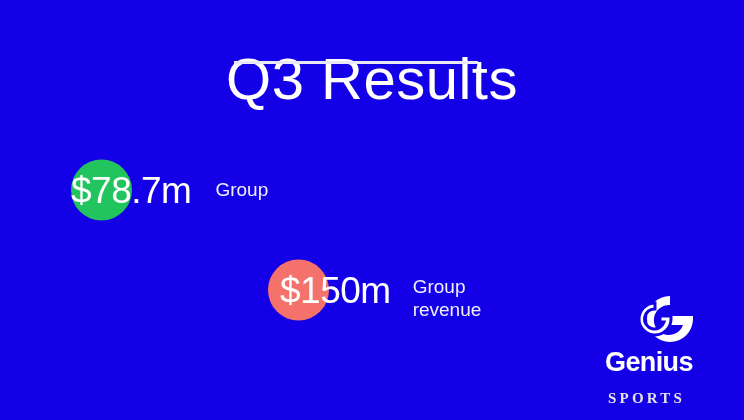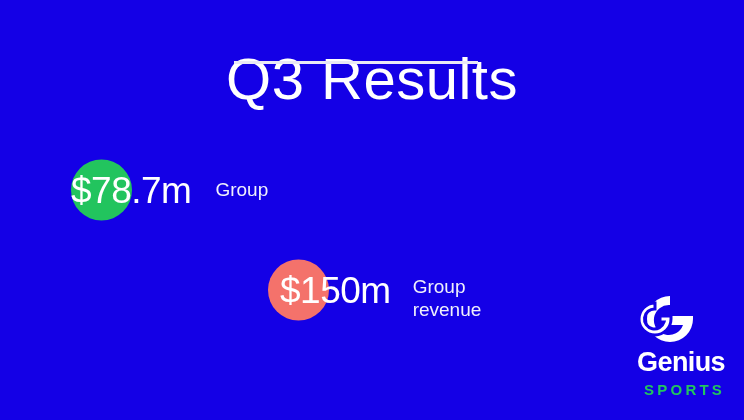--- a/index.html
+++ b/index.html
@@ -117,45 +117,45 @@
   #metric-cash .badge-shape { left: 0px; }
   #metric-cash .metric-value { margin-left: 12px; }
   #metric-cash .metric-label { margin-left: 22px; }
 
   
   #logo {
     position: absolute;
     left: 605px;
     top: 293px;
     width: 120px;
-    text-align: right;
+    text-align: left;
   }
   #logo-mark {
     display: block;
     margin: 0 auto;
   }
   #logo-wordmark {
     display: block;
     font-family: "Liberation Sans", sans-serif;
     font-size: 27px;
     font-weight: bold;
     color: #ffffff;
     letter-spacing: -0.6px;
     line-height: 1;
     margin-top: 4px;
   }
   #logo-subword {
     display: block;
-    font-family: Liberation Sans, sans-serif;
+    font-family: Liberation Serif, serif;
     font-size: 15px;
     font-weight: bold;
-    color: #22c55e;
+    color: #e5e5e5;
     letter-spacing: 3.2px;
     line-height: 1;
-    margin-top: 6px;
+    margin-top: 15px;
     padding-left: 3px;
   }
 </style>
 </head>
 <body>
 
 <div id="slide" style="background: rgb(20, 0, 230);">
 
   <div id="title-block">
     <span id="title-text">Q3 Results</span>

